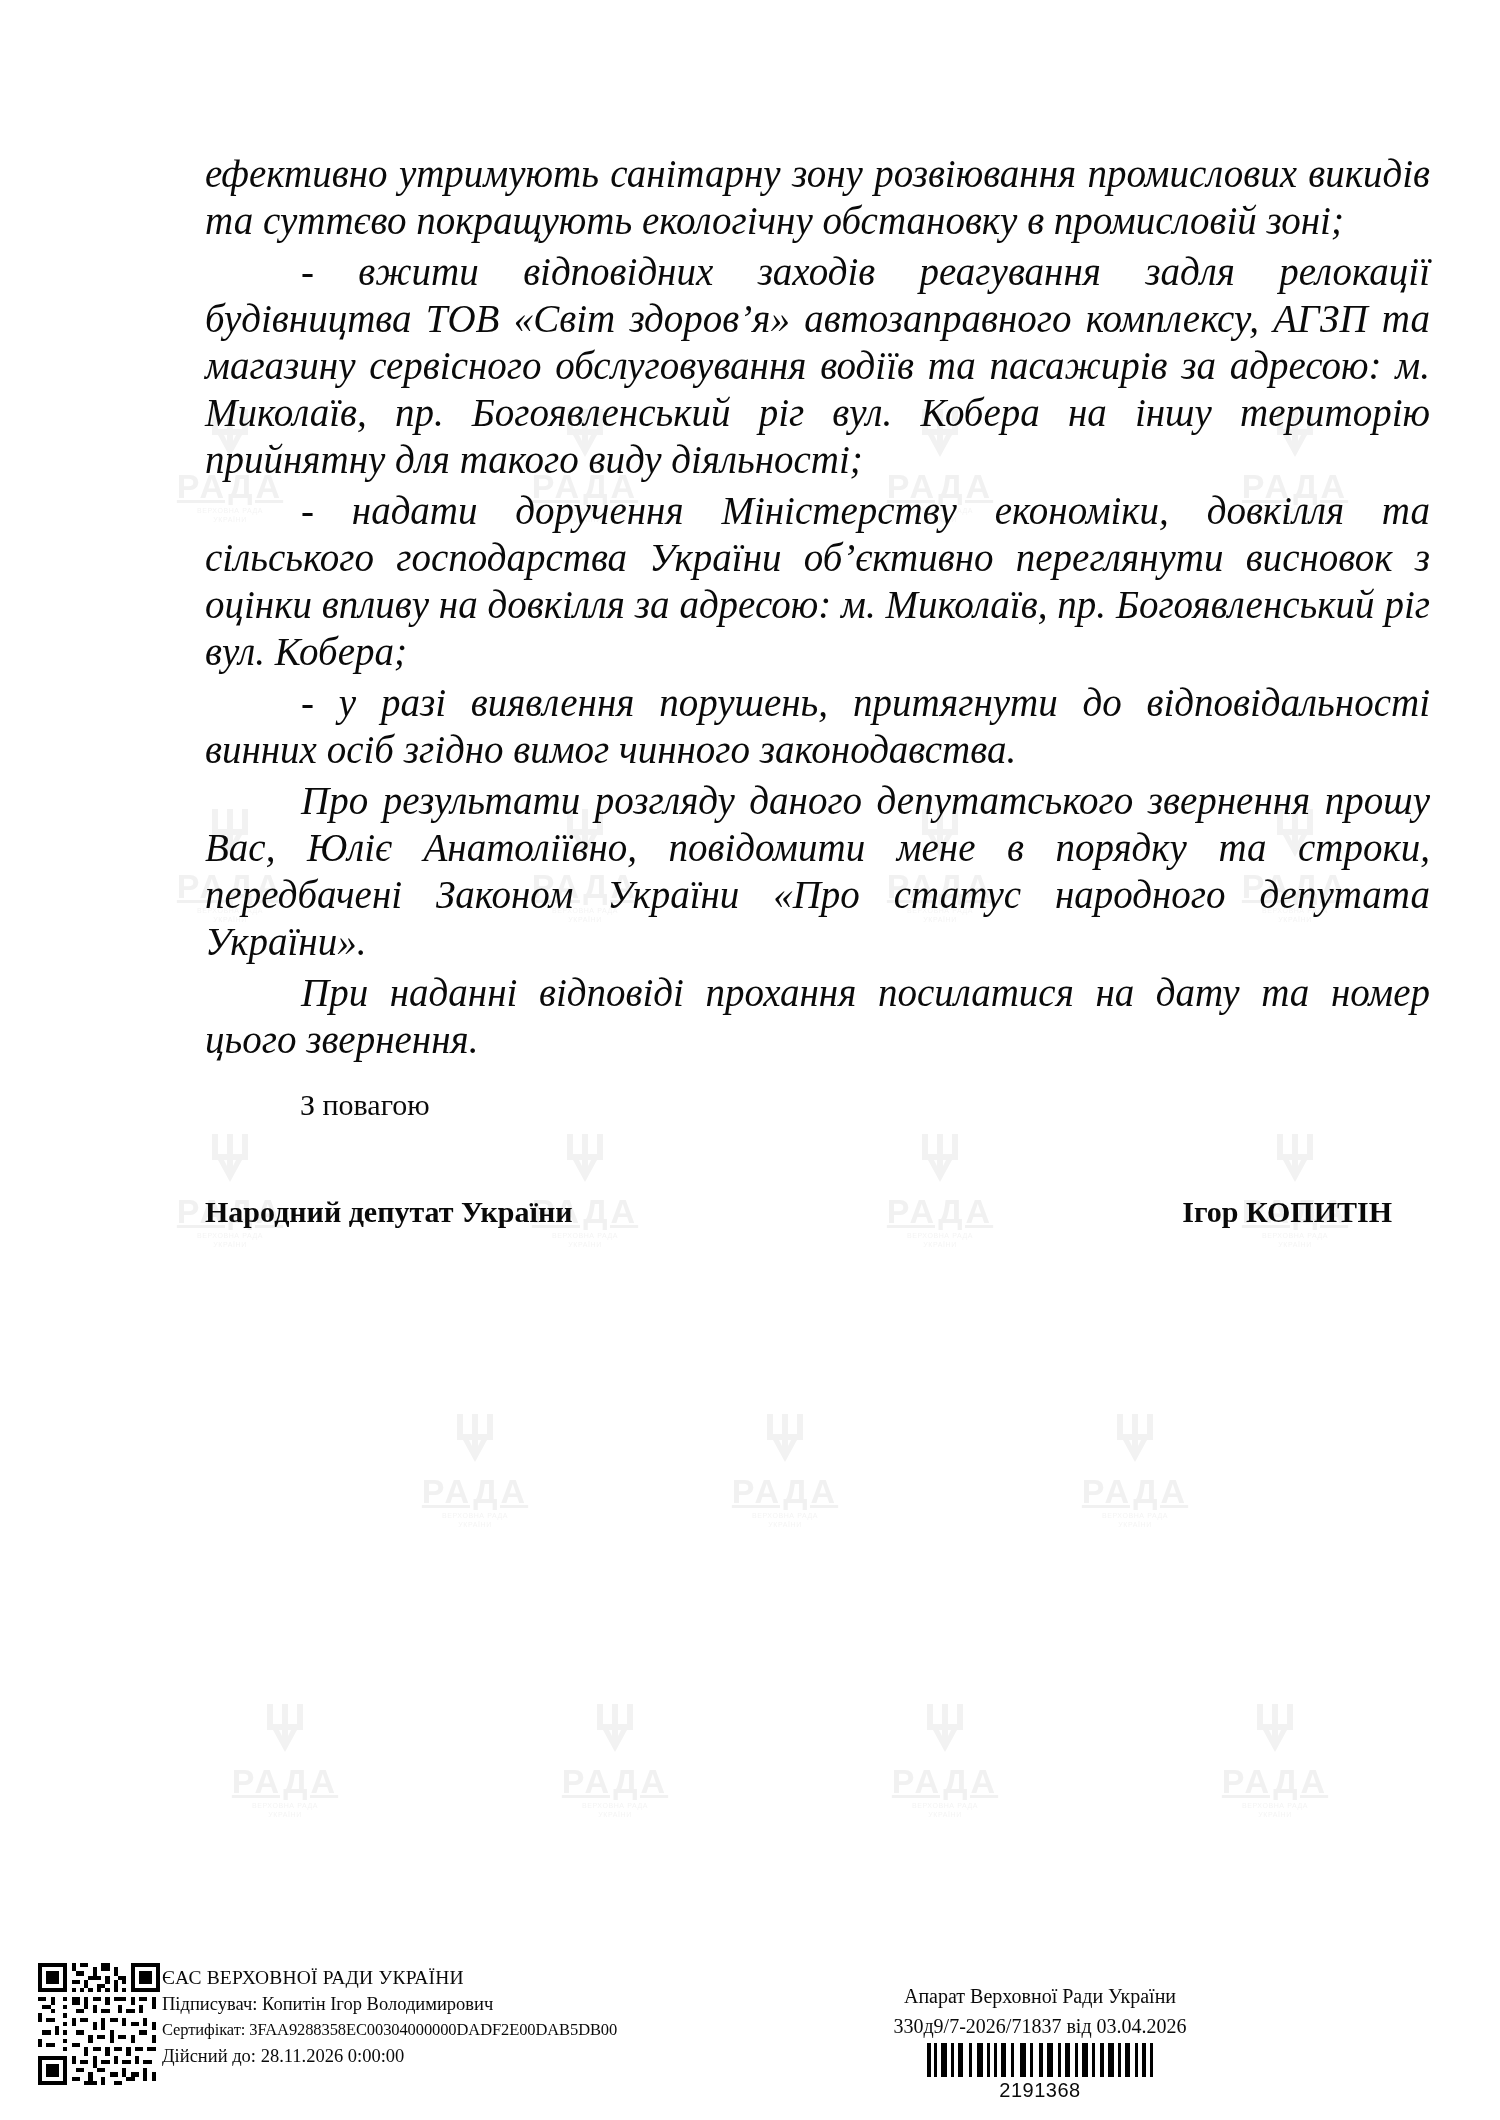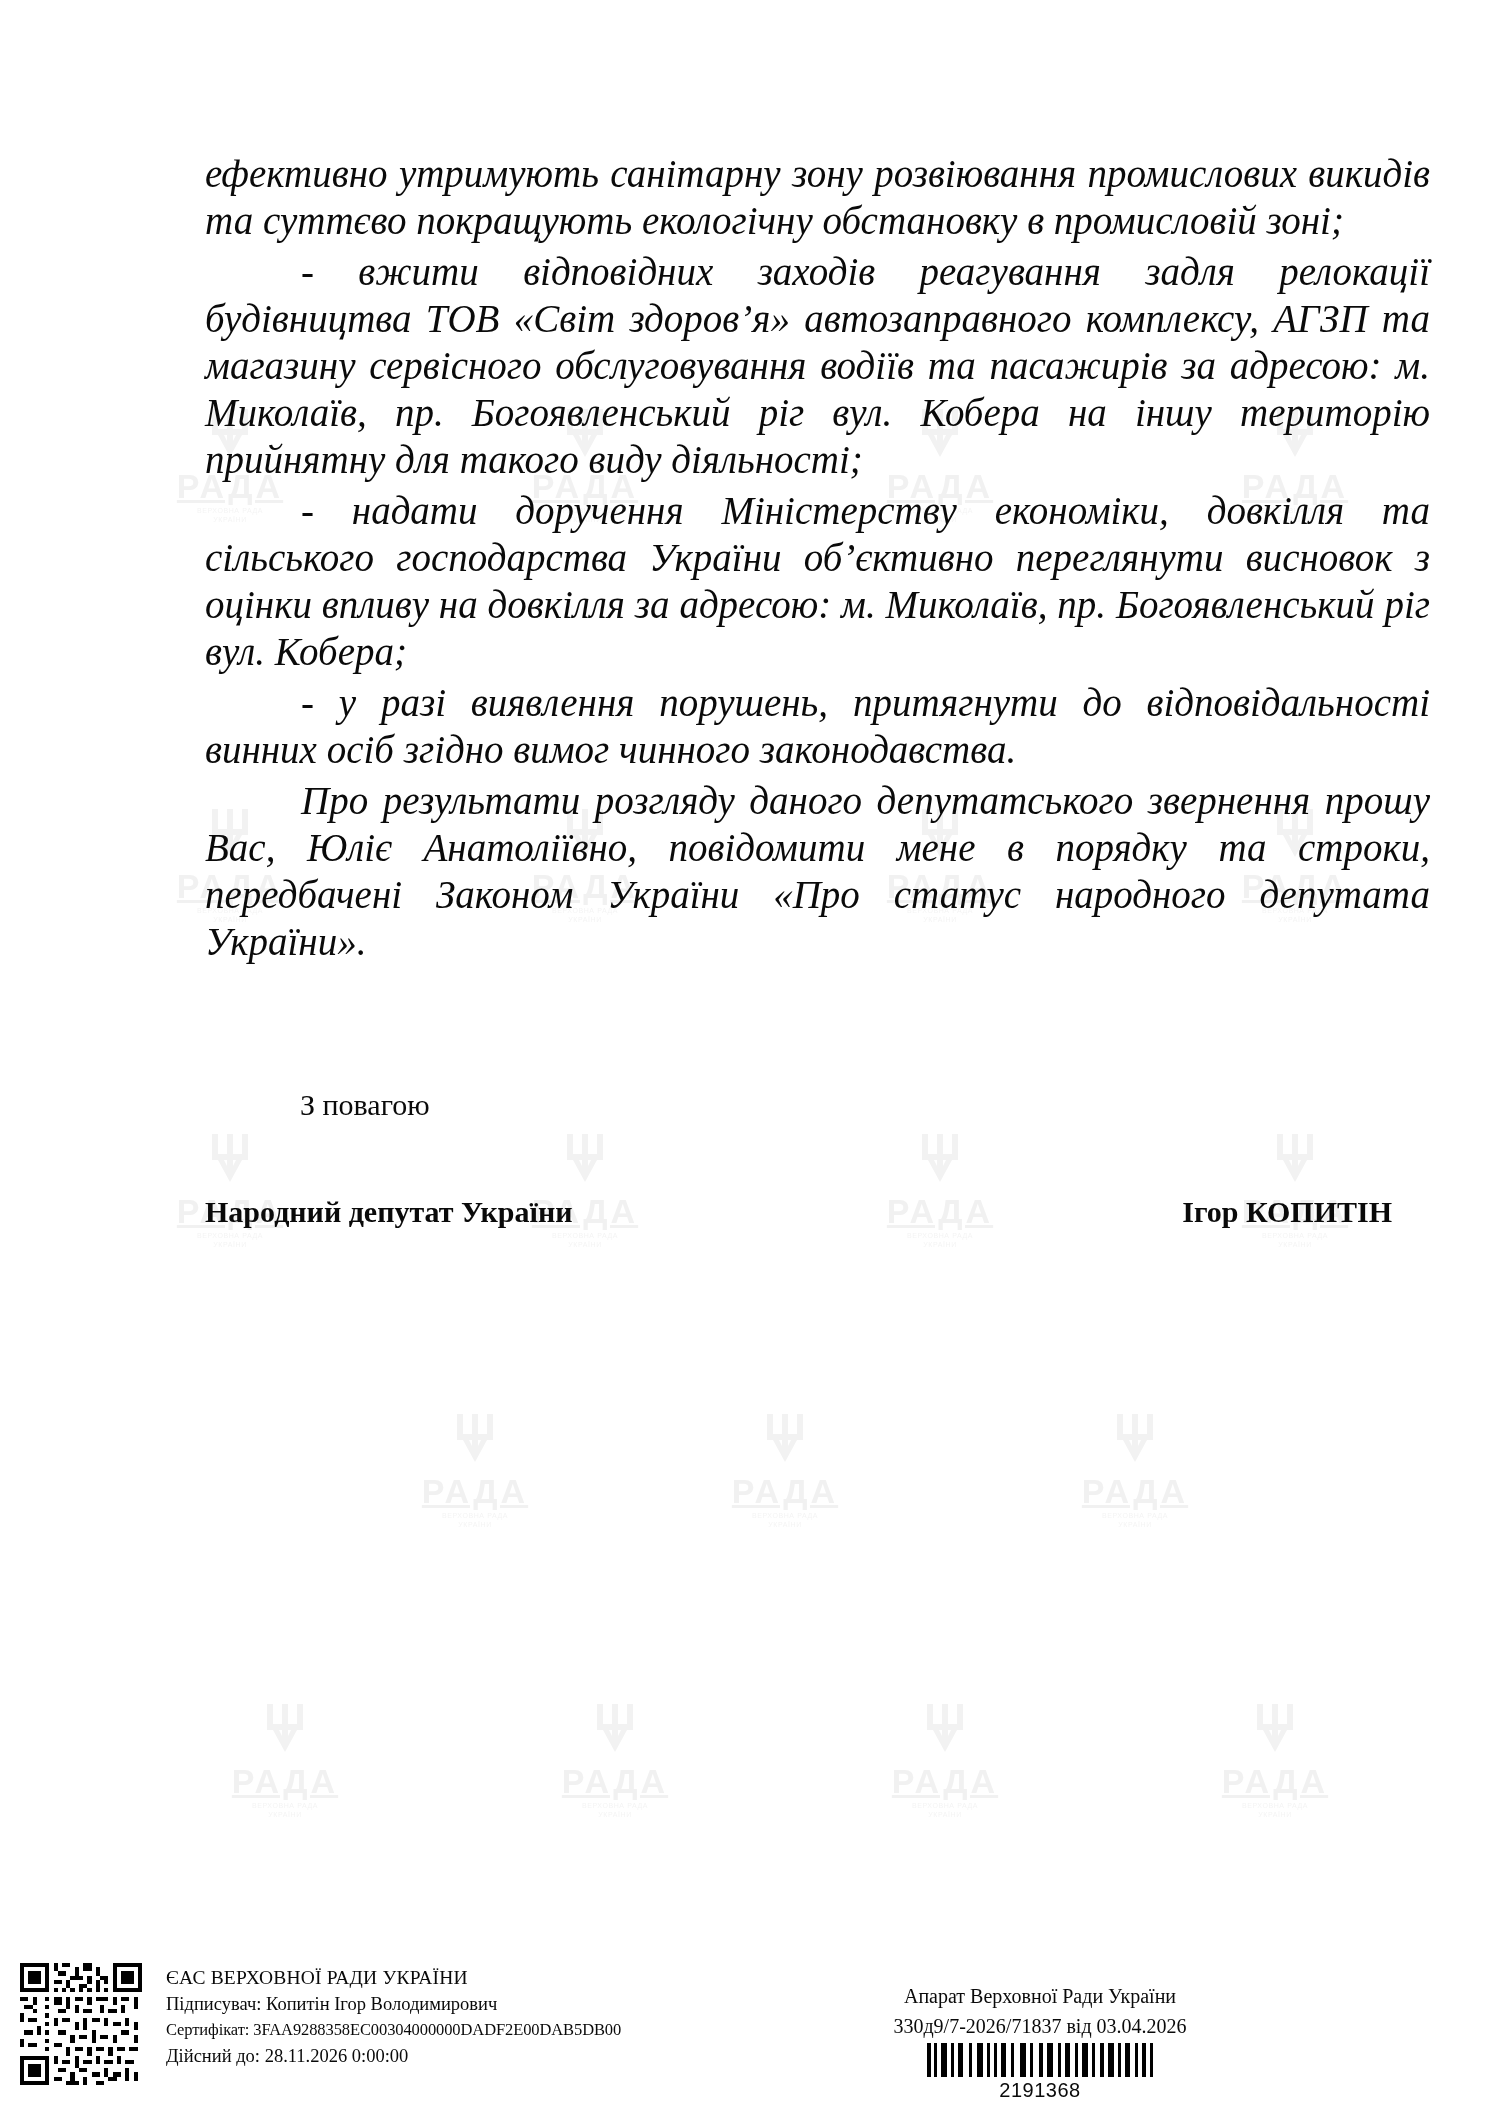--- a/index.html
+++ b/index.html
@@ -106,25 +106,25 @@
   .footer {
     position: absolute;
     left: 0;
     top: 1955px;
     width: 1500px;
     height: 165px;
     z-index: 3;
   }
   .sig-stamp {
     position: absolute;
-    left: 20px;
+    left: 38px;
     top: 8px;
     display: flex;
     align-items: flex-start;
-    gap: 24px;
+    gap: 2px;
   }
   .qr {
     width: 122px;
     height: 122px;
     display: block;
     image-rendering: pixelated;
   }
   .stamp-text {
     padding-top: 2px;
   }
@@ -433,20 +433,21 @@
       <span class="wm-sub"><span>ВЕРХОВНА РАДА</span><br><span>УКРАЇНИ</span></span>
     </div>
   </div>
 
   <div class="content">
     <p class="para noindent">ефективно утримують санітарну зону розвіювання промислових викидів та суттєво покращують екологічну обстановку в промисловій зоні;</p>
     <p class="para">- вжити відповідних заходів реагування задля релокації будівництва ТОВ «Світ здоров’я» автозаправного комплексу, АГЗП та магазину сервісного обслуговування водіїв та пасажирів за адресою: м. Миколаїв, пр. Богоявленський ріг вул. Кобера на іншу територію прийнятну для такого виду діяльності;</p>
     <p class="para">- надати доручення Міністерству економіки, довкілля та сільського господарства України об’єктивно переглянути висновок з оцінки впливу на довкілля за адресою: м. Миколаїв, пр. Богоявленський ріг вул. Кобера;</p>
     <p class="para">- у разі виявлення порушень, притягнути до відповідальності винних осіб згідно вимог чинного законодавства.</p>
     <p class="para">Про результати розгляду даного депутатського звернення прошу Вас, Юліє Анатоліївно, повідомити мене в порядку та строки, передбачені Законом України «Про статус народного депутата України».</p>
+    <p class="para">При наданні відповіді прохання посилатися на дату та номер цього звернення.</p>
   </div>
 
   <div class="sig-regards">З повагою</div>
   <div class="sig-row">
     <span>Народний депутат України</span>
     <span class="sig-name">Ігор КОПИТІН</span>
   </div>
 
   <div class="footer">
 

